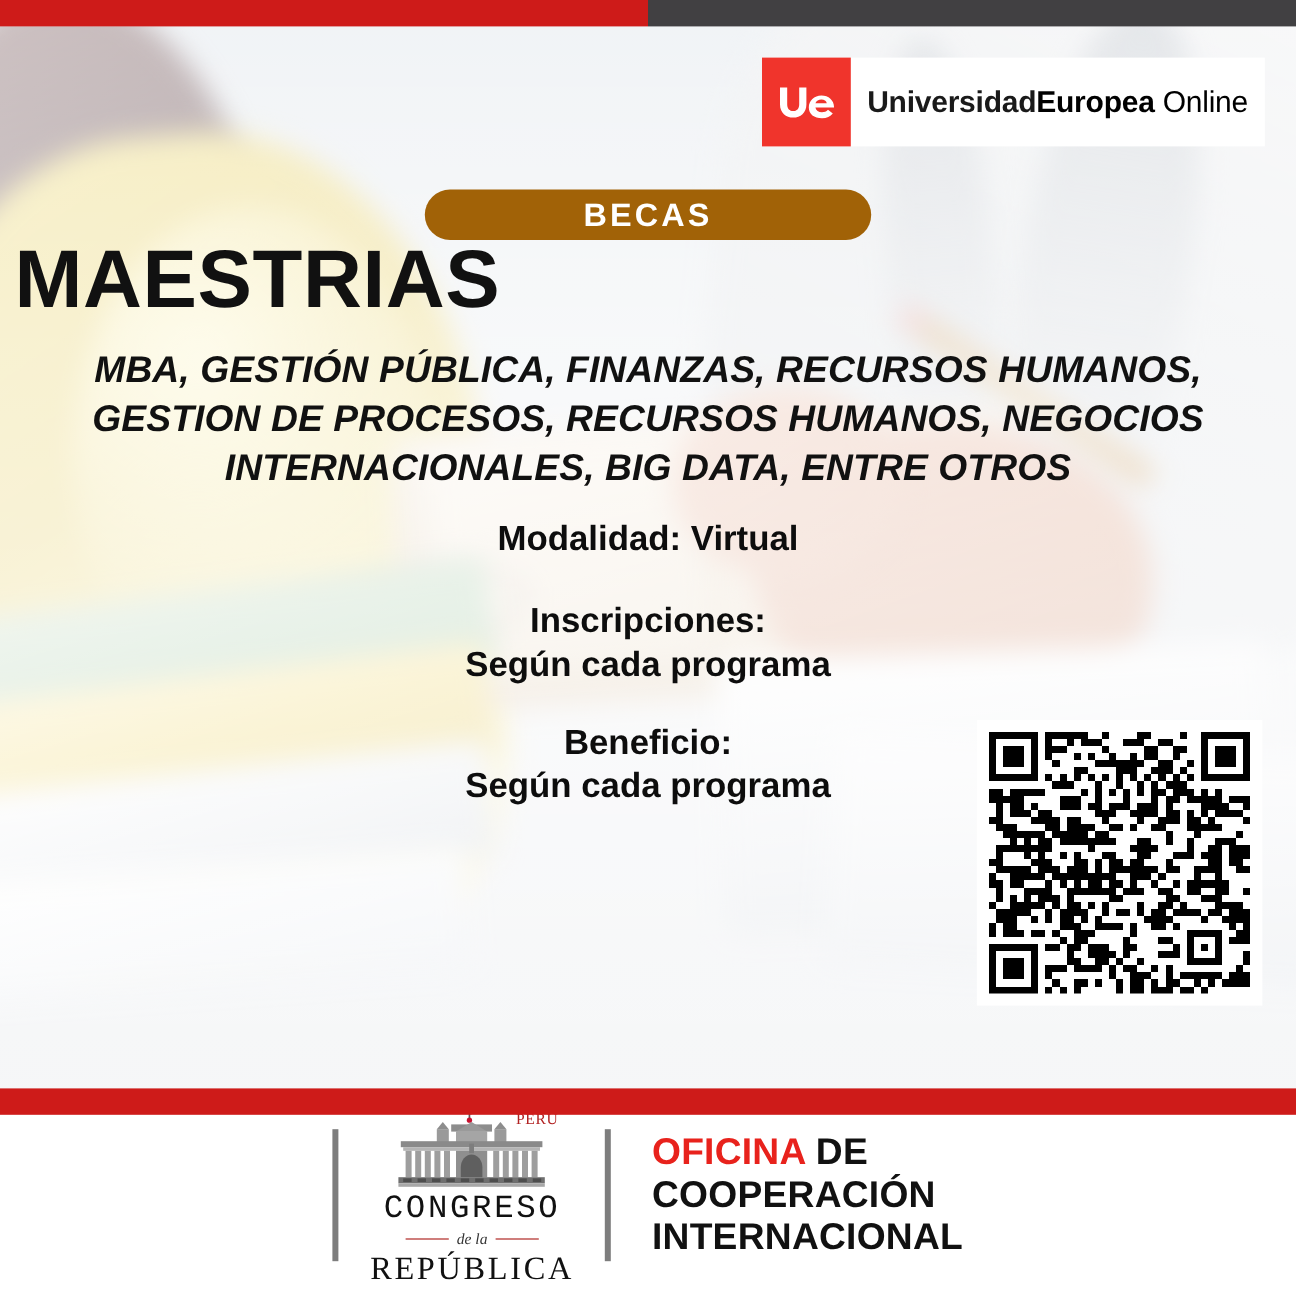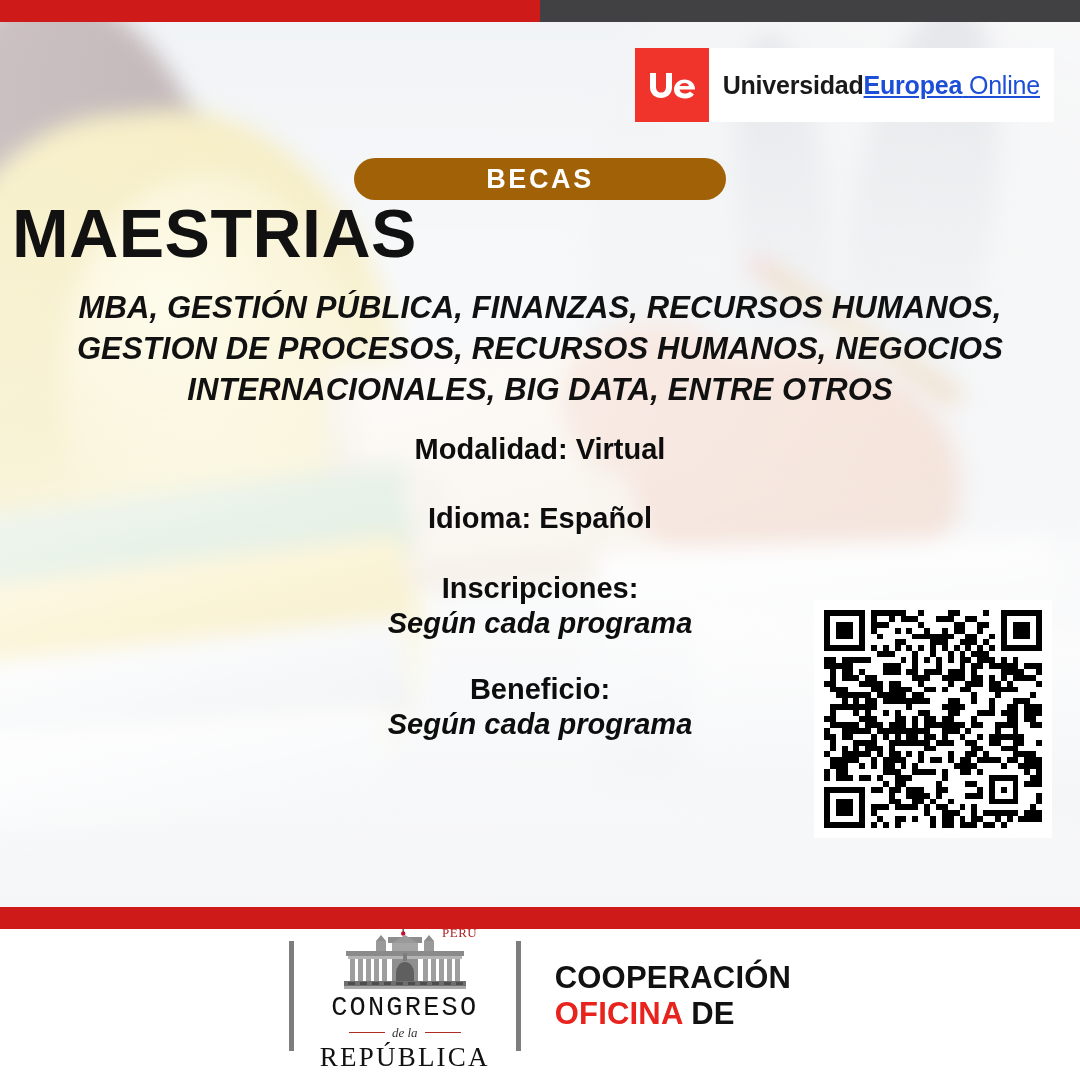--- a/index.html
+++ b/index.html
@@ -83,42 +83,42 @@
                       rgba(255,255,255,.62) 55%,rgba(255,255,255,.55) 80%,rgba(255,255,255,.48) 100%);}
 
   
   .ue-logo{position:absolute;right:26px;top:48px;height:74px;background:#ffffff;
     display:flex;align-items:center;z-index:20;padding-right:14px;}
   .ue-mark{width:74px;height:74px;background:#F0342C;display:flex;align-items:center;
     justify-content:center;flex:0 0 auto;}
   .ue-mark svg{width:50px;height:34px;display:block;}
   .ue-words{display:flex;justify-content:center;padding-left:14px;line-height:1.0;}
   .ue-l1{font-size:25px;font-weight:700;color:#1A1A1A;letter-spacing:-.2px;}
-  .ue-l2{font-size:25px;font-weight:700;color:#1d4ed8;letter-spacing:-.2px;white-space:nowrap;text-decoration:underline;}
+  .ue-l2{font-size:25px;font-weight:700;color:#000000;letter-spacing:-.2px;white-space:nowrap;}
   .ue-l2 .thin{font-weight:400;}
 
   
   .content{position:absolute;left:0;top:0;width:1080px;z-index:15;}
 
   .becas-pill{position:absolute;left:50%;transform:translateX(-50%);top:158px;
     width:372px;height:42px;background:#a16207;border-radius:22px;
     display:flex;align-items:center;justify-content:center;}
   .becas-pill span{color:#fff;font-size:27px;font-weight:700;letter-spacing:2.6px;}
 
   .maestrias{position:absolute;left:0;top:198px;width:1080px;
     font-size:68px;font-weight:700;color:#111;letter-spacing:.5px;line-height:1.05;margin-left:12px;}
 
   .programs{position:absolute;left:50%;transform:translateX(-50%);top:288px;width:960px;
     text-align:center;font-size:31px;font-weight:700;color:#111;line-height:1.32;letter-spacing:.1px;}
   .programs div{white-space:nowrap;font-style:italic;}
 
   .info{position:absolute;left:0;top:432px;width:1080px;text-align:center;color:#0D0D0D;}
   .info .row{font-size:29px;font-weight:700;line-height:1.22;margin-bottom:34px;}
   .info .row.two{margin-bottom:30px;}
-  .info .row .l2{display:block;font-style:italic;}
+  .info .row .l2{display:block;}
 
   
   .qr-wrap{position:absolute;right:28px;top:600px;width:238px;height:238px;background:#fff;
     padding:10px;box-sizing:border-box;z-index:18;}
   .qr-wrap svg{display:block;width:100%;height:100%;}
 
   
   .botbar{position:absolute;left:0;top:907px;width:1080px;height:22px;background:#CE1B19;z-index:30;}
 
   
@@ -202,23 +202,20 @@
     <div class="programs">
       <div>MBA, GESTIÓN PÚBLICA, FINANZAS, RECURSOS HUMANOS,</div>
       <div>GESTION DE PROCESOS, RECURSOS HUMANOS, NEGOCIOS</div>
       <div>INTERNACIONALES, BIG DATA, ENTRE OTROS</div>
     </div>
 
     <div class="info">
       <div class="row">
         <span>Modalidad: Virtual</span>
       </div>
-      <div class="row">
-        <span>Idioma: Español</span>
-      </div>
       <div class="row two">
         <span>Inscripciones:</span>
         <span class="l2">Según cada programa</span>
       </div>
       <div class="row two">
         <span>Beneficio:</span>
         <span class="l2">Según cada programa</span>
       </div>
     </div>
   </div>
@@ -300,18 +297,19 @@
         <span class="ln"></span>
         <span class="tx">de la</span>
         <span class="ln"></span>
       </div>
       <div class="cong-rep">REPÚBLICA</div>
     </div>
 
     <div class="fdiv"></div>
 
     <div class="oficina">
+      <div><span class="red">OFICINA</span><span> DE</span></div>
       <div>COOPERACIÓN</div>
-      <div><span class="red">OFICINA</span><span> DE</span></div>
+      <div>INTERNACIONAL</div>
     </div>
   </div>
 
 </div>
 
 </body></html>

